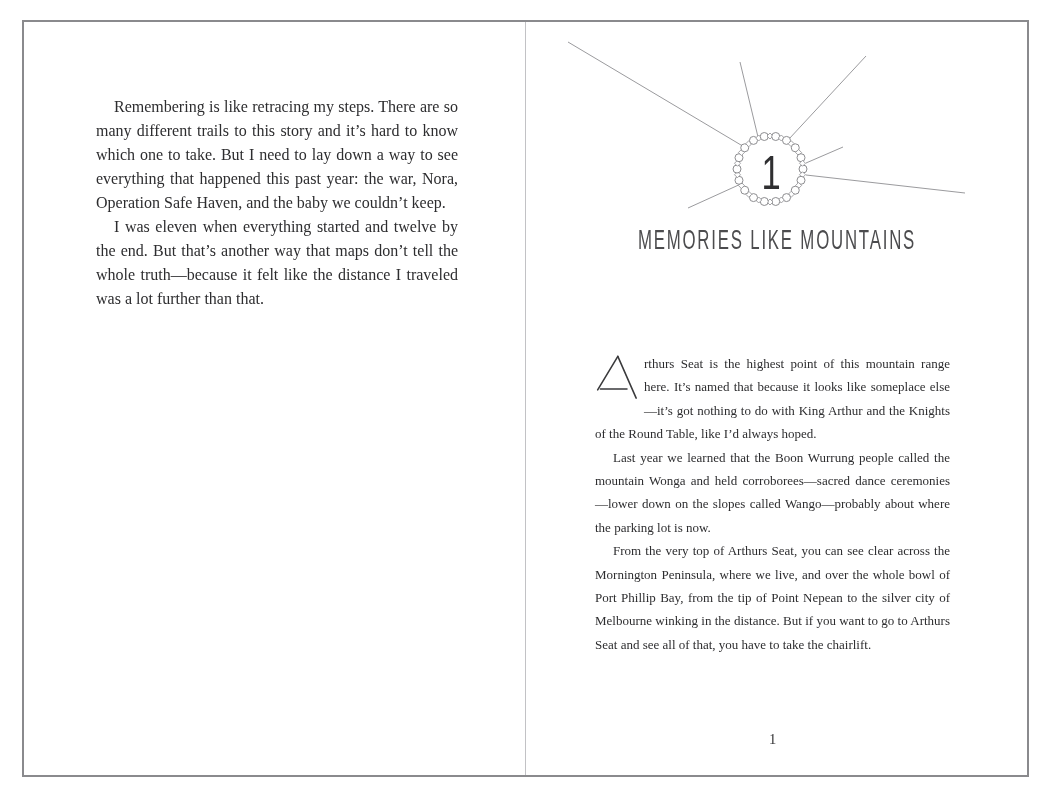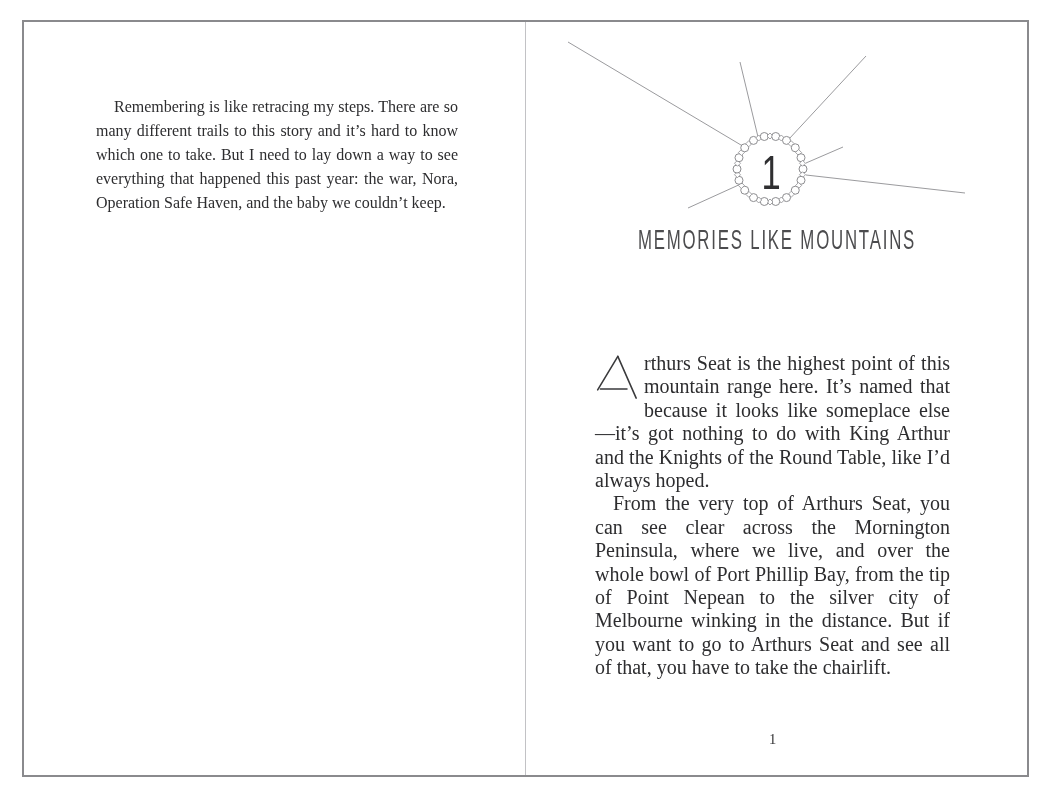--- a/index.html
+++ b/index.html
@@ -30,21 +30,21 @@
   .chapter-title{
     position:absolute;left:501px;top:202px;width:504px;
     text-align:center;
     font-family:"Liberation Sans",sans-serif;
     font-size:28px;font-weight:400;color:#4c4c4e;
     letter-spacing:3px;white-space:nowrap;
     transform:scaleX(0.60);transform-origin:50% 50%;
   }
   .right-page-text{
     position:absolute;left:571px;top:330px;width:355px;
-    font-size:20px;line-height:23.4px;color:#2d2d2f;
+    font-size:13px;line-height:23.4px;color:#2d2d2f;
     text-align:justify;text-align-last:left;
   }
   .first{text-indent:0;}
   .dropcap{
     float:left;width:42px;height:44px;margin:3px 7px 0 0;
   }
   .page-number{
     position:absolute;left:571px;top:709px;width:355px;
     text-align:center;font-size:14.5px;color:#333335;
   }
@@ -52,20 +52,21 @@
 </head>
 <body>
 
 <div class="spread-frame">
 
   <div class="gutter"></div>
 
   <div>
     <div class="left-page-text">
       <p class="para">Remembering is like retracing my steps. There are so many different trails to this story and it’s hard to know which one to take. But I need to lay down a way to see everything that happened this past year: the war, Nora, Operation Safe Haven, and the baby we couldn’t keep.</p>
+      <p class="para">I was eleven when everything started and twelve by the end. But that’s another way that maps don’t tell the whole truth—because it felt like the distance I traveled was a lot further than that.</p>
     </div>
   </div>
 
   <div>
 
     <svg class="chapter-ornament" viewBox="0 0 504 245" xmlns="http://www.w3.org/2000/svg">
 
       <g stroke="#9b9b9e" stroke-width="1">
         <line x1="43" y1="20" x2="221" y2="126"></line>
         <line x1="215" y1="40" x2="233" y2="115"></line>
@@ -124,19 +125,20 @@
         <span class="dropcap">
           <svg viewBox="0 0 44 48" width="42" height="44" xmlns="http://www.w3.org/2000/svg">
             <g stroke="#3a3a3c" stroke-width="1.7" fill="none" stroke-linecap="round">
               <line x1="24" y1="1.5" x2="2" y2="38"></line>
               <line x1="24" y1="1.5" x2="44" y2="47"></line>
               <line x1="5" y1="37" x2="34" y2="37"></line>
             </g>
           </svg>
         </span><span>rthurs Seat is the highest point of this mountain range here. It’s named that because it looks like someplace else—it’s got nothing to do with King Arthur and the Knights of the Round Table, like I’d always hoped.</span>
       </p>
+      <p class="para">Last year we learned that the Boon Wurrung people called the mountain Wonga and held corroborees—sacred dance ceremonies—lower down on the slopes called Wango—probably about where the parking lot is now.</p>
       <p class="para">From the very top of Arthurs Seat, you can see clear across the Mornington Peninsula, where we live, and over the whole bowl of Port Phillip Bay, from the tip of Point Nepean to the silver city of Melbourne winking in the distance. But if you want to go to Arthurs Seat and see all of that, you have to take the chairlift.</p>
     </div>
 
     <div class="page-number">1</div>
   </div>
 
 </div>
 
 </body></html>

